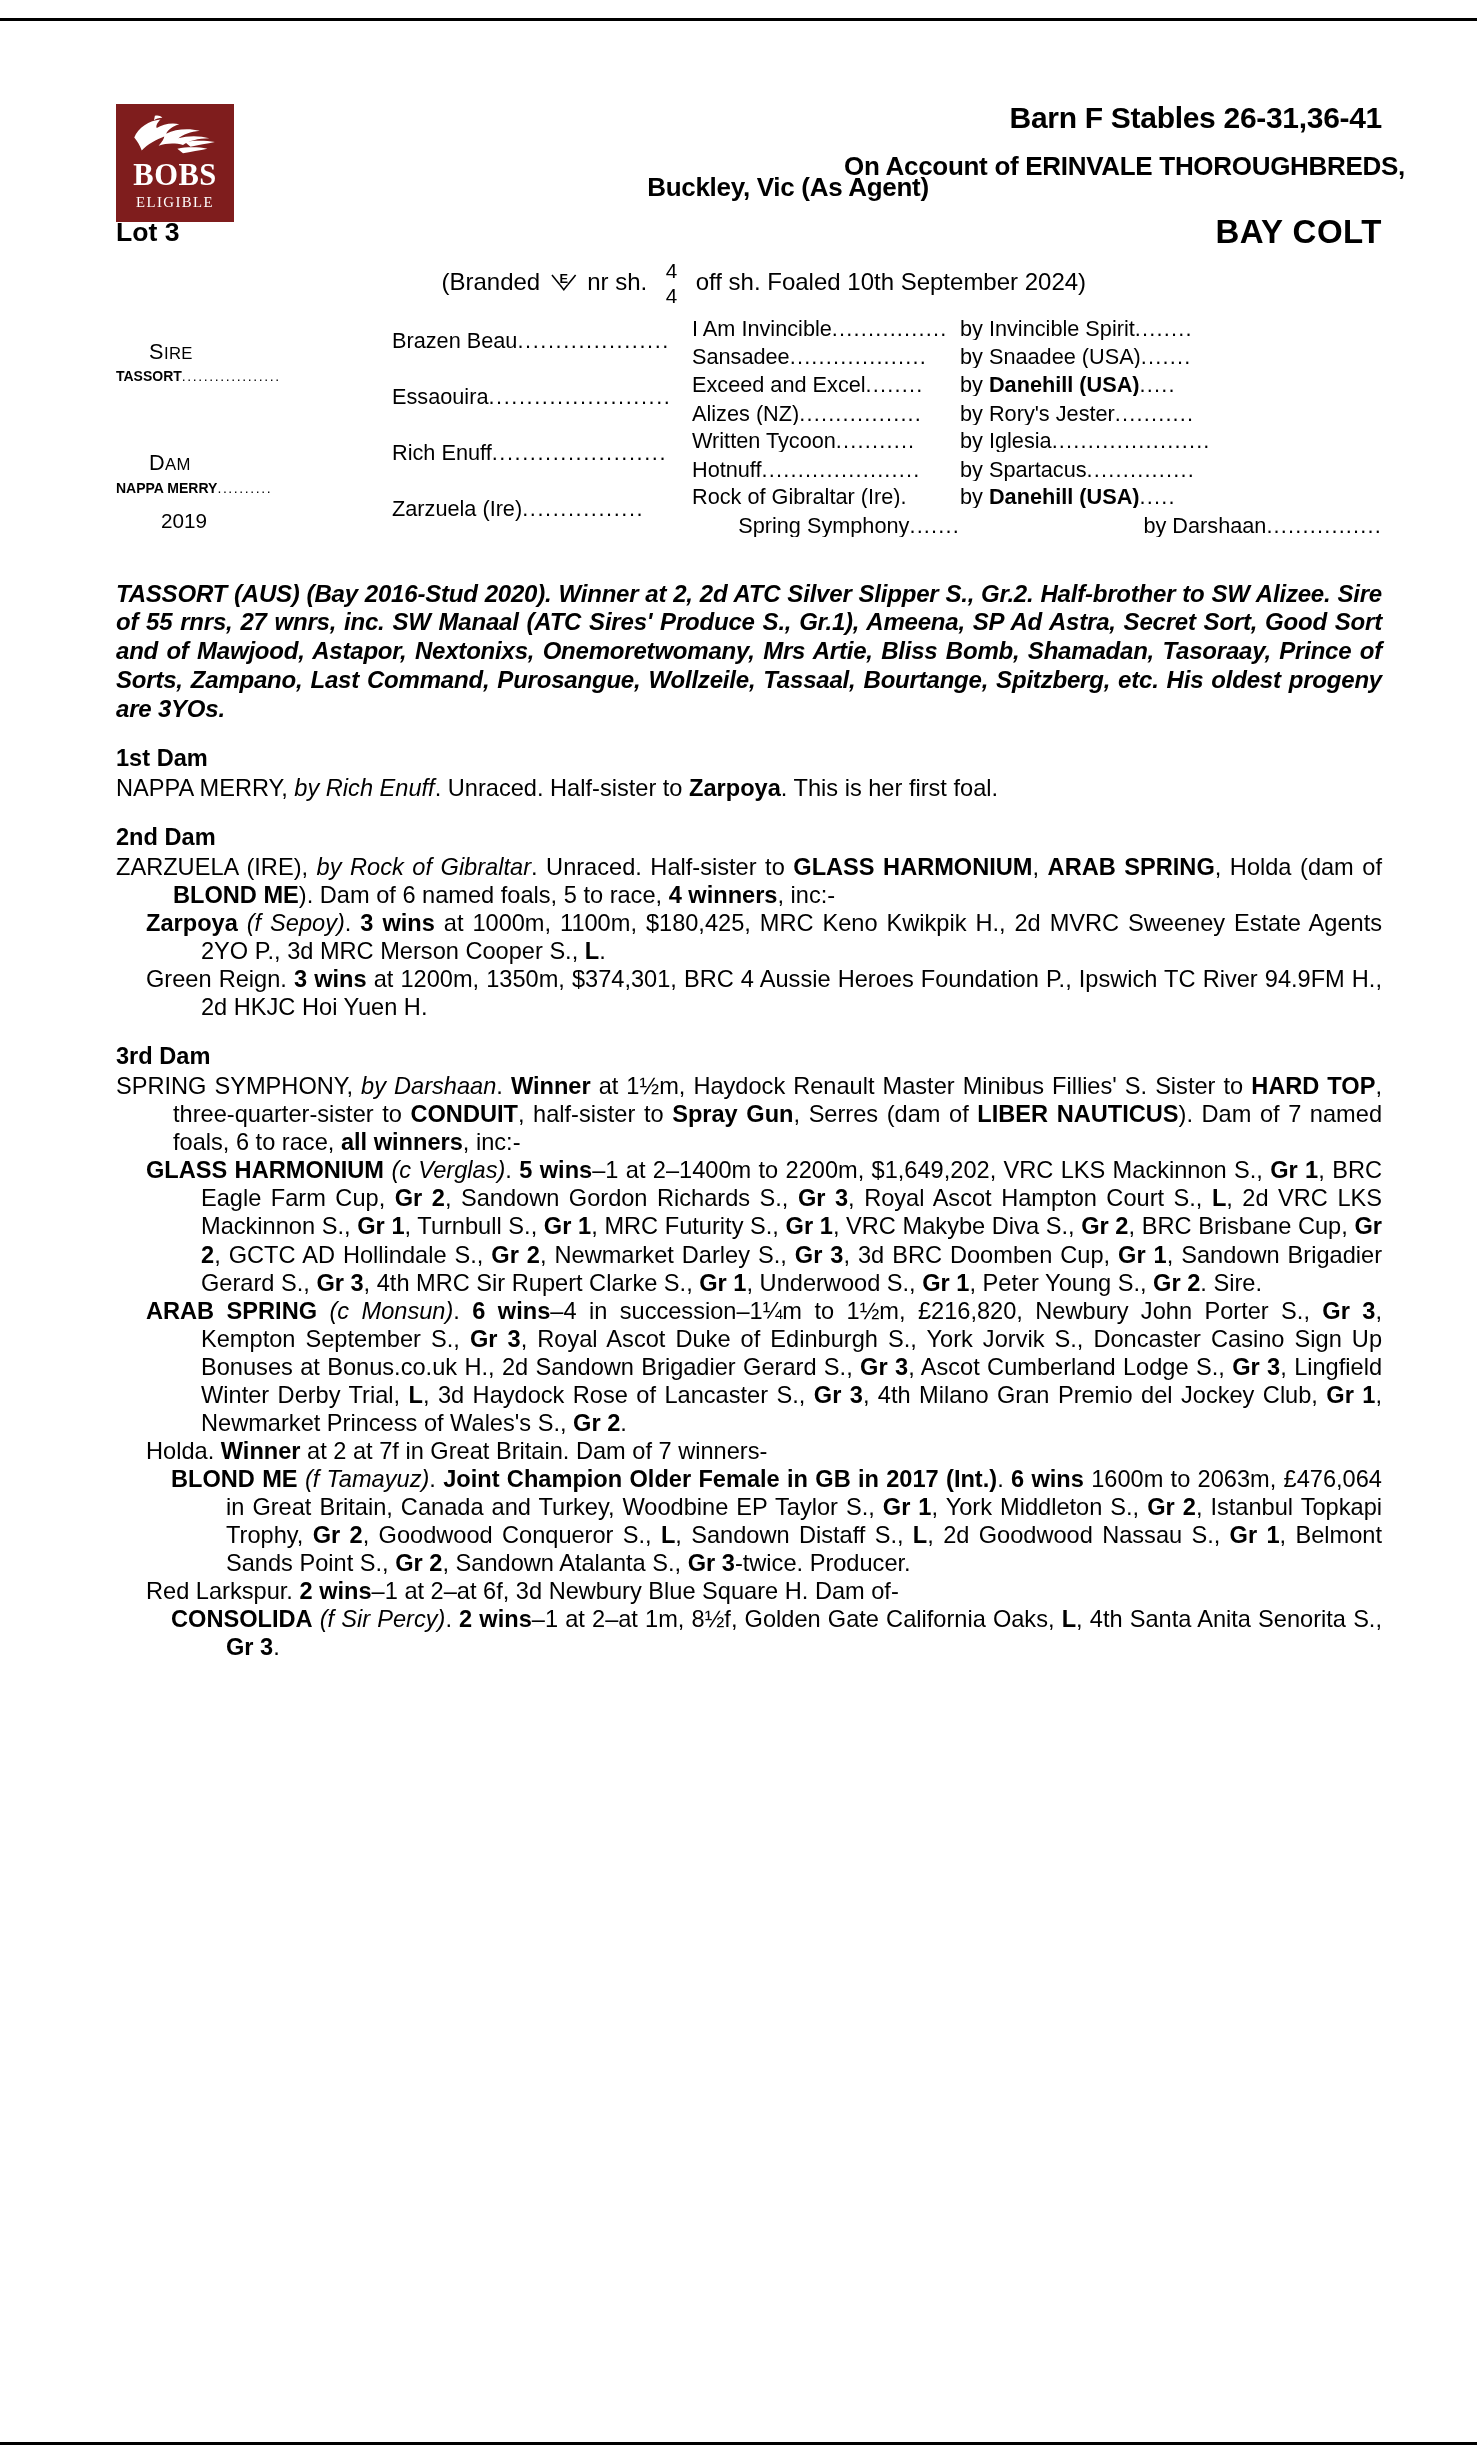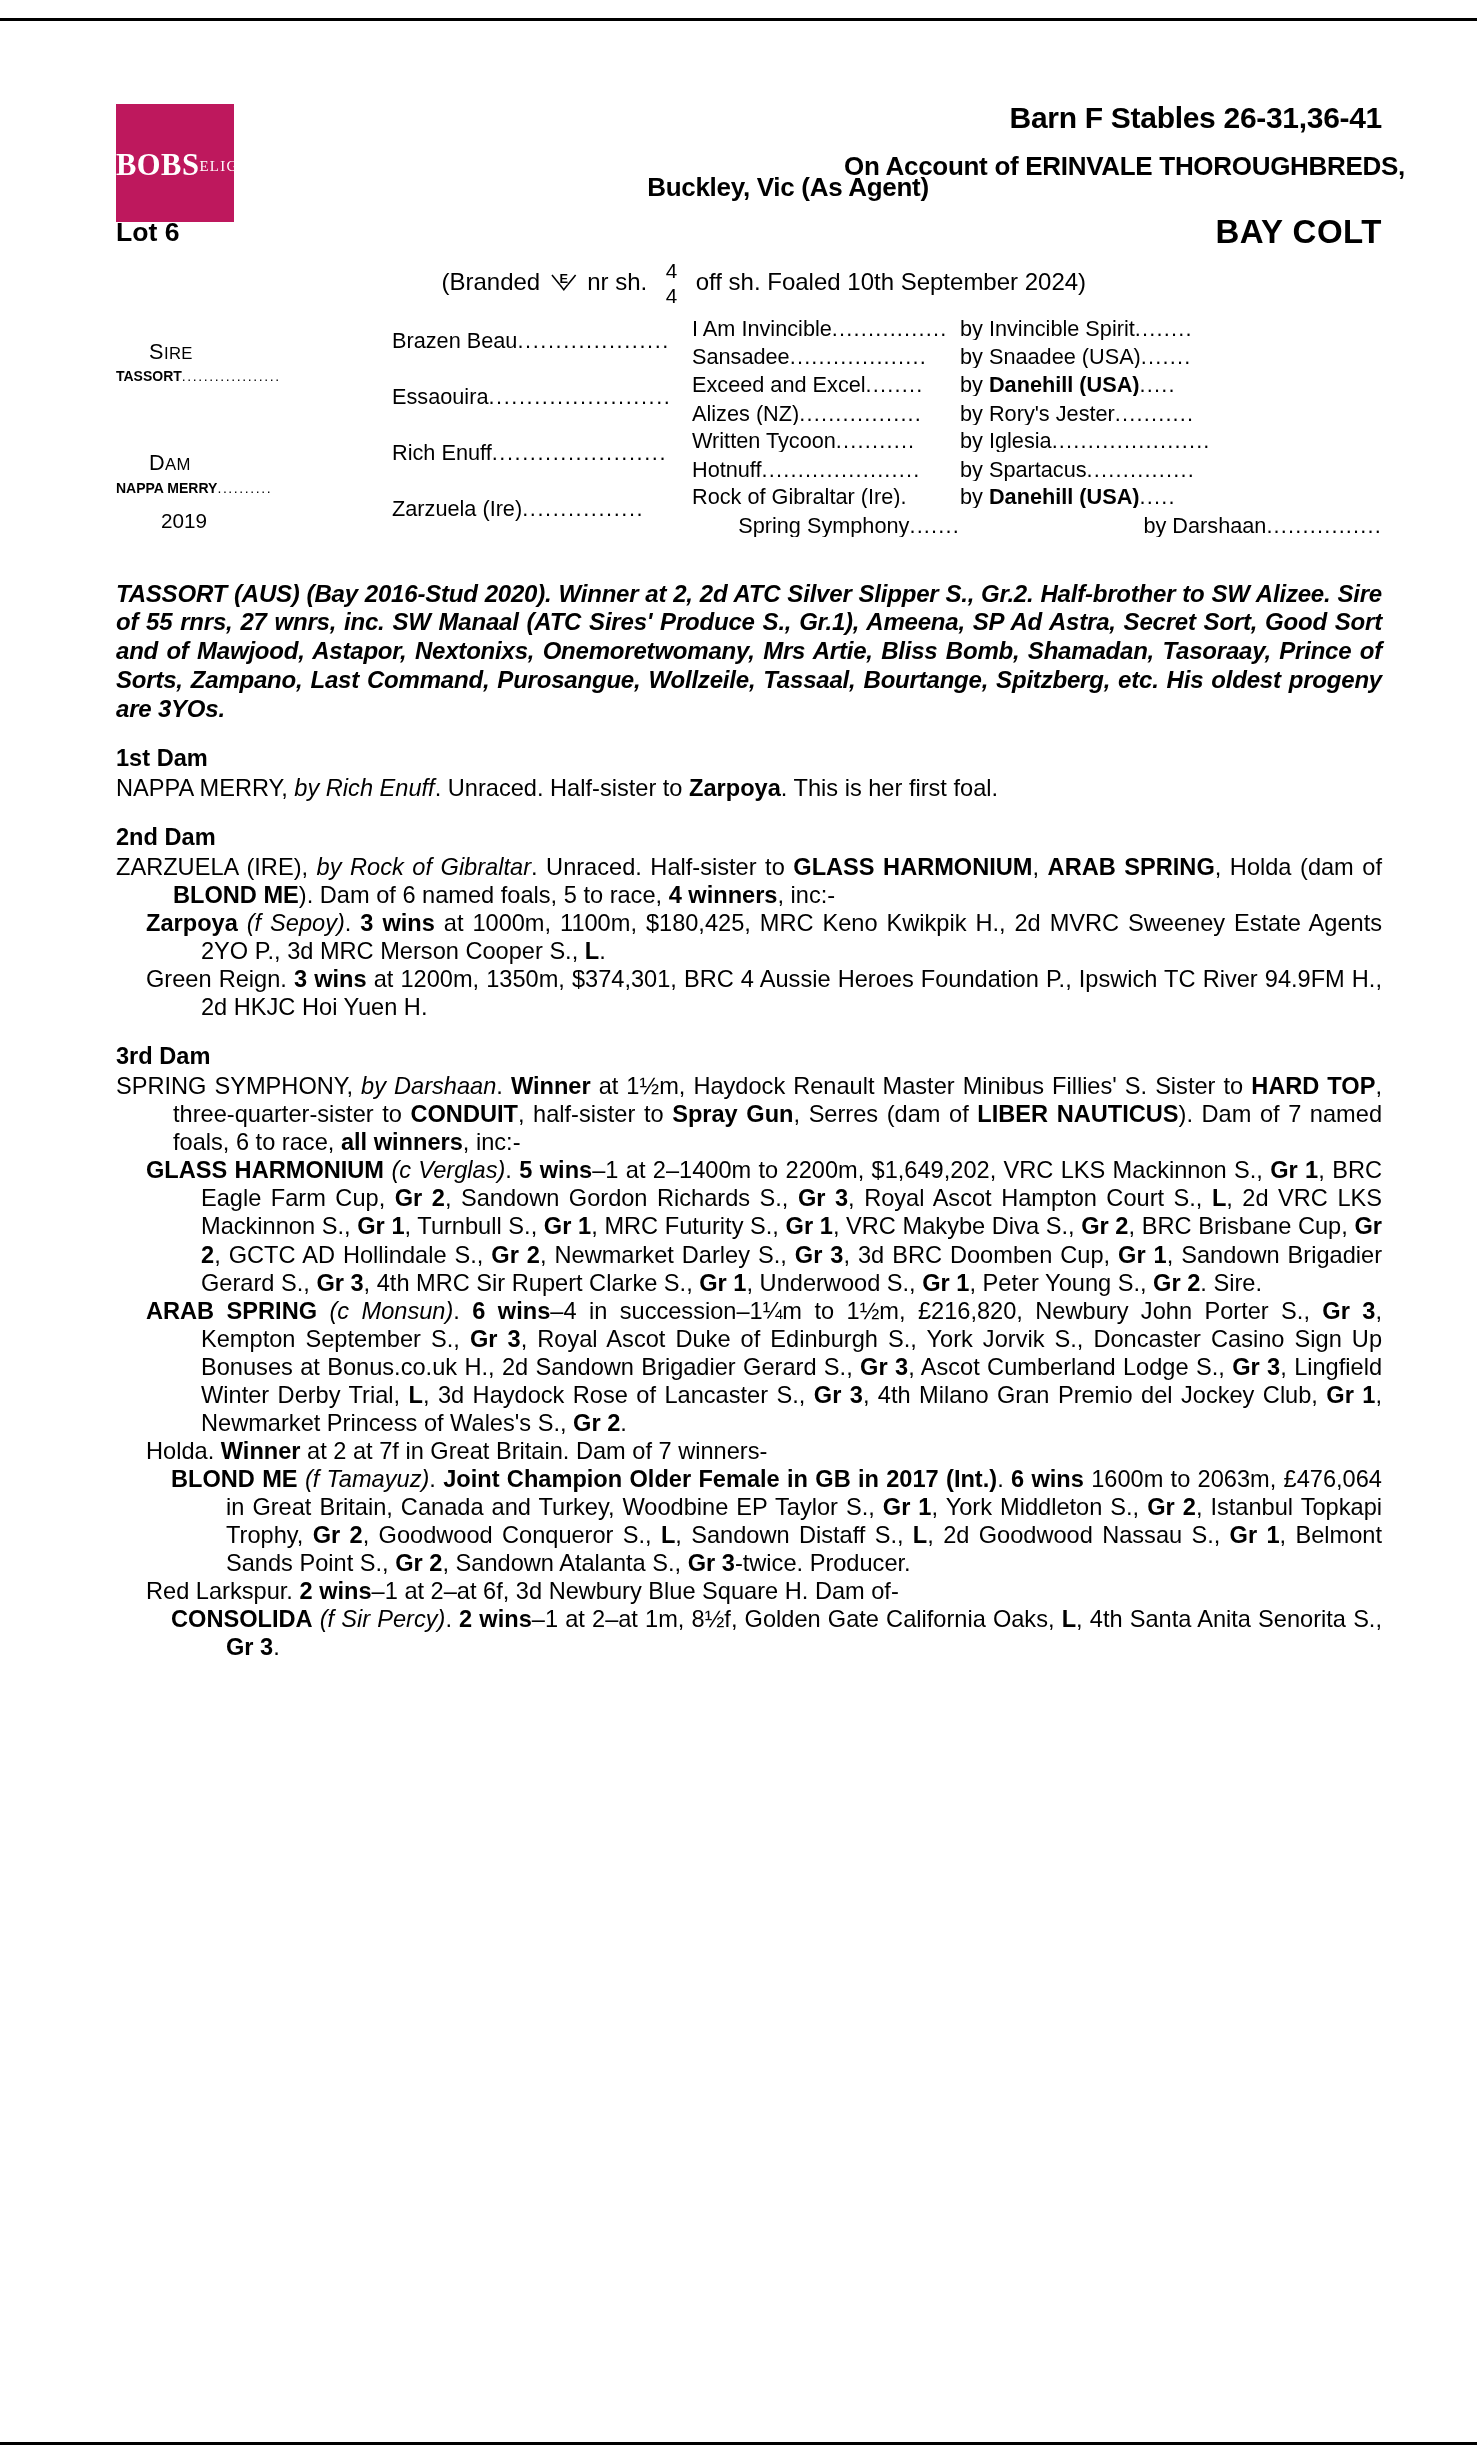--- a/index.html
+++ b/index.html
@@ -45,24 +45,24 @@
   .header {
     position: relative;
     height: 182px;
   }
   .bobs-logo {
     position: absolute;
     left: 0;
     top: 24.6px;
     width: 118px;
     height: 118px;
-    background: #be185d;
+    background: #7f1d1d;
     color: #fff;
     display: flex;
-    flex-direction: row;
+    flex-direction: column;
     align-items: center;
     justify-content: flex-start;
     padding-top: 3.9px;
     box-sizing: border-box;
   }
   .bobs-mark { width: 95px; height: 45px; display: block; margin-top: 5.9px; }
   .bobs-word {
     font-family: "Liberation Serif", serif;
     font-size: 30.5px;
     font-weight: 700;
@@ -291,21 +291,21 @@
         </svg>
         <div class="bobs-word">BOBS</div>
         <div class="bobs-sub">ELIGIBLE</div>
       </div>
 
       <div class="barn-line">Barn F Stables 26-31,36-41</div>
       <div class="account-line">On Account of ERINVALE THOROUGHBREDS,</div>
       <div class="account-line2">Buckley, Vic (As Agent)</div>
 
       <div class="lotline">
-        <div class="lot-no">Lot 6</div>
+        <div class="lot-no">Lot 3</div>
         <div class="colt-title">BAY COLT</div>
       </div>
     </div>
 
     <div class="branded">
       <span>(Branded</span>
       <svg class="brand-glyph" viewBox="0 0 30 22" style="font-size:24.5px">
         <path d="M3 4 L11 14" stroke="#000" stroke-width="1.6" fill="none"></path>
         <path d="M27 4 L19 14" stroke="#000" stroke-width="1.6" fill="none"></path>
         <path d="M11 14 L15 19 L19 14" stroke="#000" stroke-width="1.6" fill="none"></path>

